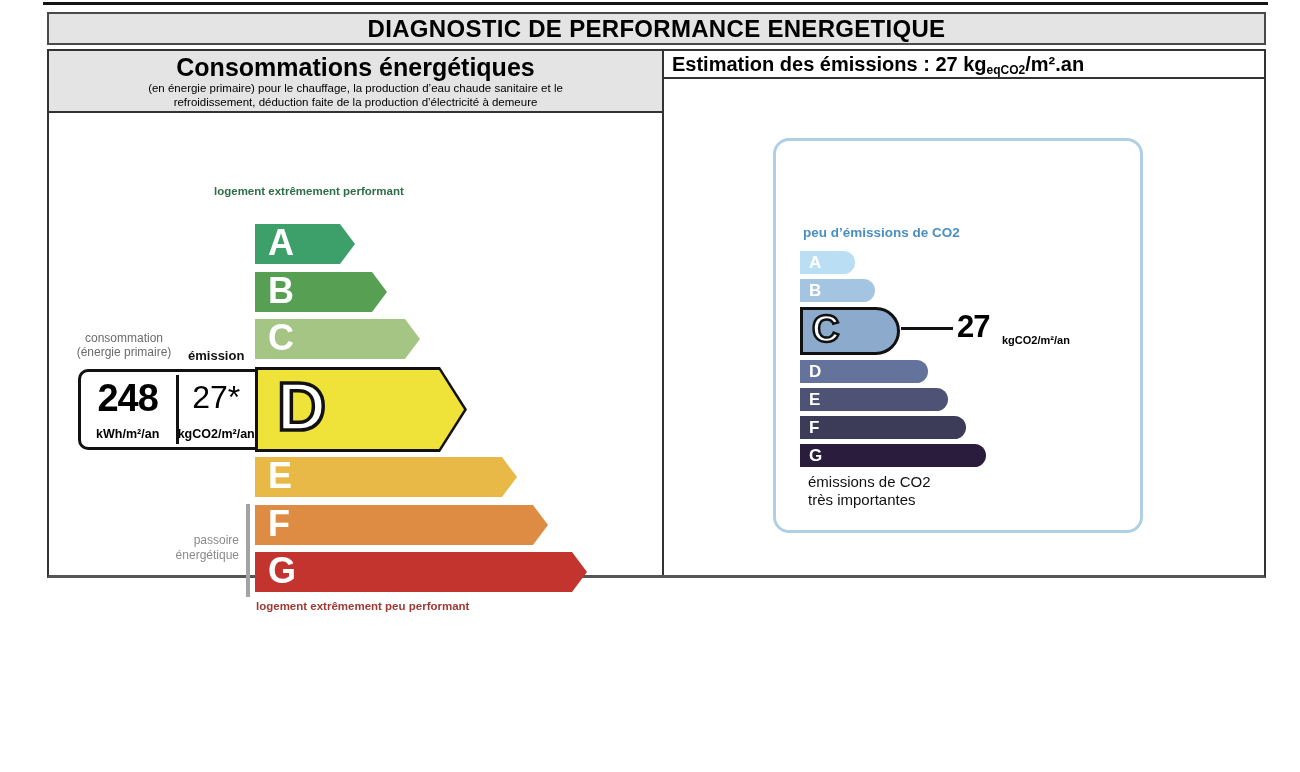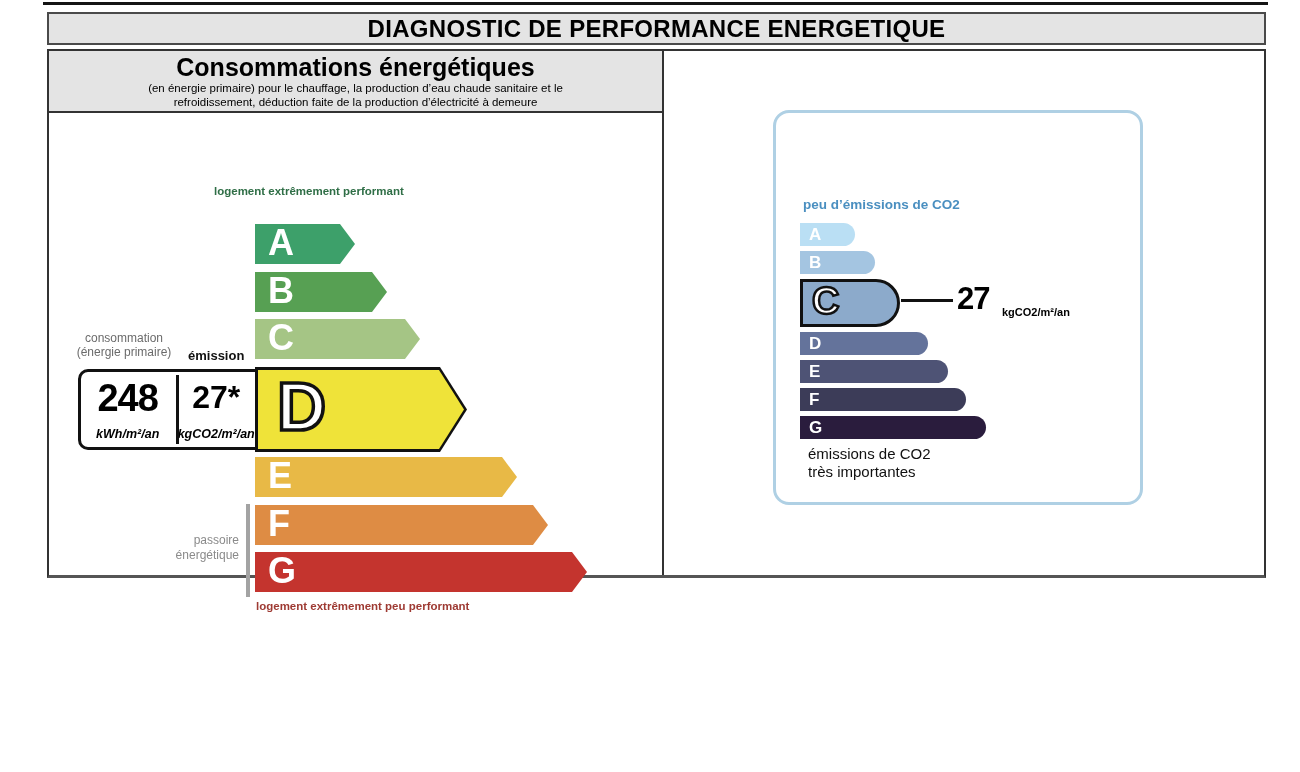--- a/index.html
+++ b/index.html
@@ -51,22 +51,22 @@
     font-size:68px; font-weight:bold; color:#fff;
     -webkit-text-stroke:3.5px #111; text-shadow:0 0 1px #111; }
 
   .value-box { position:absolute; left:29px; top:256px; width:180px; height:81px;
     background:#fff; border:3px solid #111; border-radius:10px 0 0 10px; display:flex; }
   .vb-divider { position:absolute; left:95px; top:3px; bottom:3px; width:3px; background:#111; }
   .vb-cell { display:flex; flex-direction:column; justify-content:space-between;
     align-items:center; padding:9px 0 6px; }
   .vb-cell-1 { width:95px; } .vb-cell-2 { width:79px; margin-left:3px; }
   .vb-num-1 { font-size:38px; font-weight:bold; line-height:34px; letter-spacing:-1px; }
-  .vb-num-2 { font-size:32px; font-weight:bold; line-height:32px; }
-  .vb-unit { font-size:12.5px; font-weight:bold; white-space:nowrap;font-style:italic; }
+  .vb-num-2 { font-size:32px; font-weight:normal; line-height:32px; }
+  .vb-unit { font-size:12.5px; font-weight:bold; white-space:nowrap; }
 
   .lbl-consumption { position:absolute; left:20px; top:219px; width:110px;
     text-align:center; font-size:12px; line-height:13.5px; color:#6b6b6b; }
   .lbl-emission { position:absolute; left:139px; top:235px; font-size:13px;
     font-weight:bold; color:#111; }
 
   .sidebar-caption { position:absolute; left:95px; top:420px; width:95px;
     text-align:right; font-size:12px; line-height:15px; color:#8a8a8a; }
   .sidebar-rule { position:absolute; left:197px; top:391px; width:4px; height:93px; background:#a3a3a3; }
 
@@ -164,20 +164,23 @@
         <div>passoire</div>
         <div>énergétique</div>
       </div>
       <div class="sidebar-rule"></div>
 
       <div class="cap-bottom-energy">logement extrêmement peu performant</div>
     </div>
   </div>
 
   <div class="col col-right">
+    <div class="col-value">
+      <span>Estimation des émissions : 27 kg</span><span class="sub">eqCO2</span><span>/m².an</span>
+    </div>
     <div class="col-chart">
       <div class="ges-panel">
 
         <div class="cap-top-ges">peu d’émissions de CO2</div>
 
         <div class="gbar g-a" style="width: 55px; background: rgb(186, 223, 244);">
           <span class="ltr">A</span>
         </div>
         <div class="gbar g-b" style="width: 75px; background: rgb(164, 197, 225);">
           <span class="ltr">B</span>

